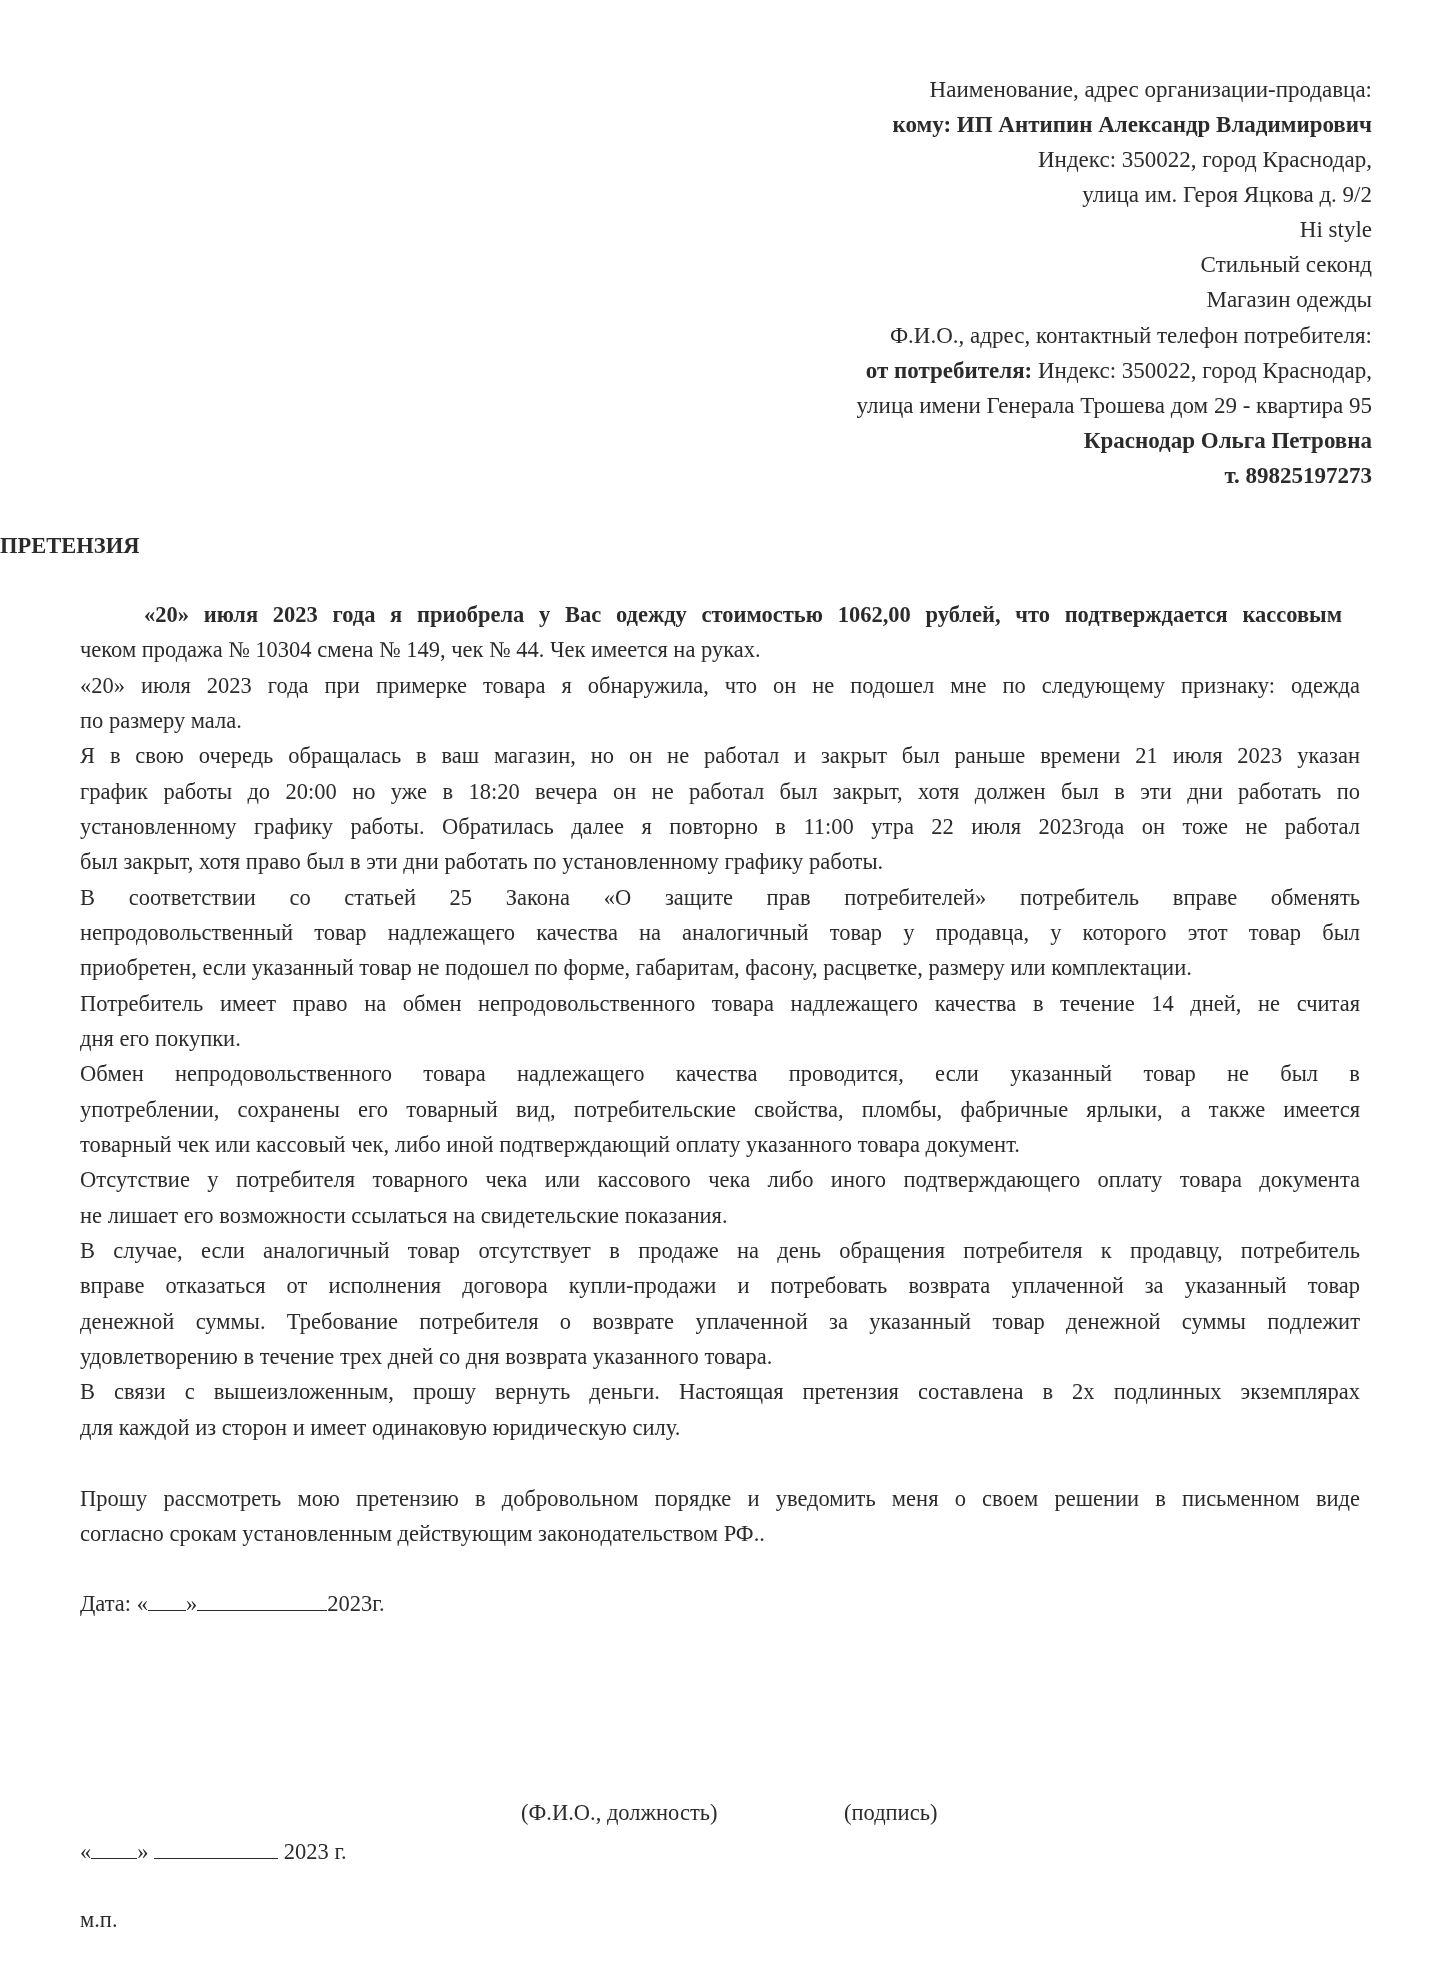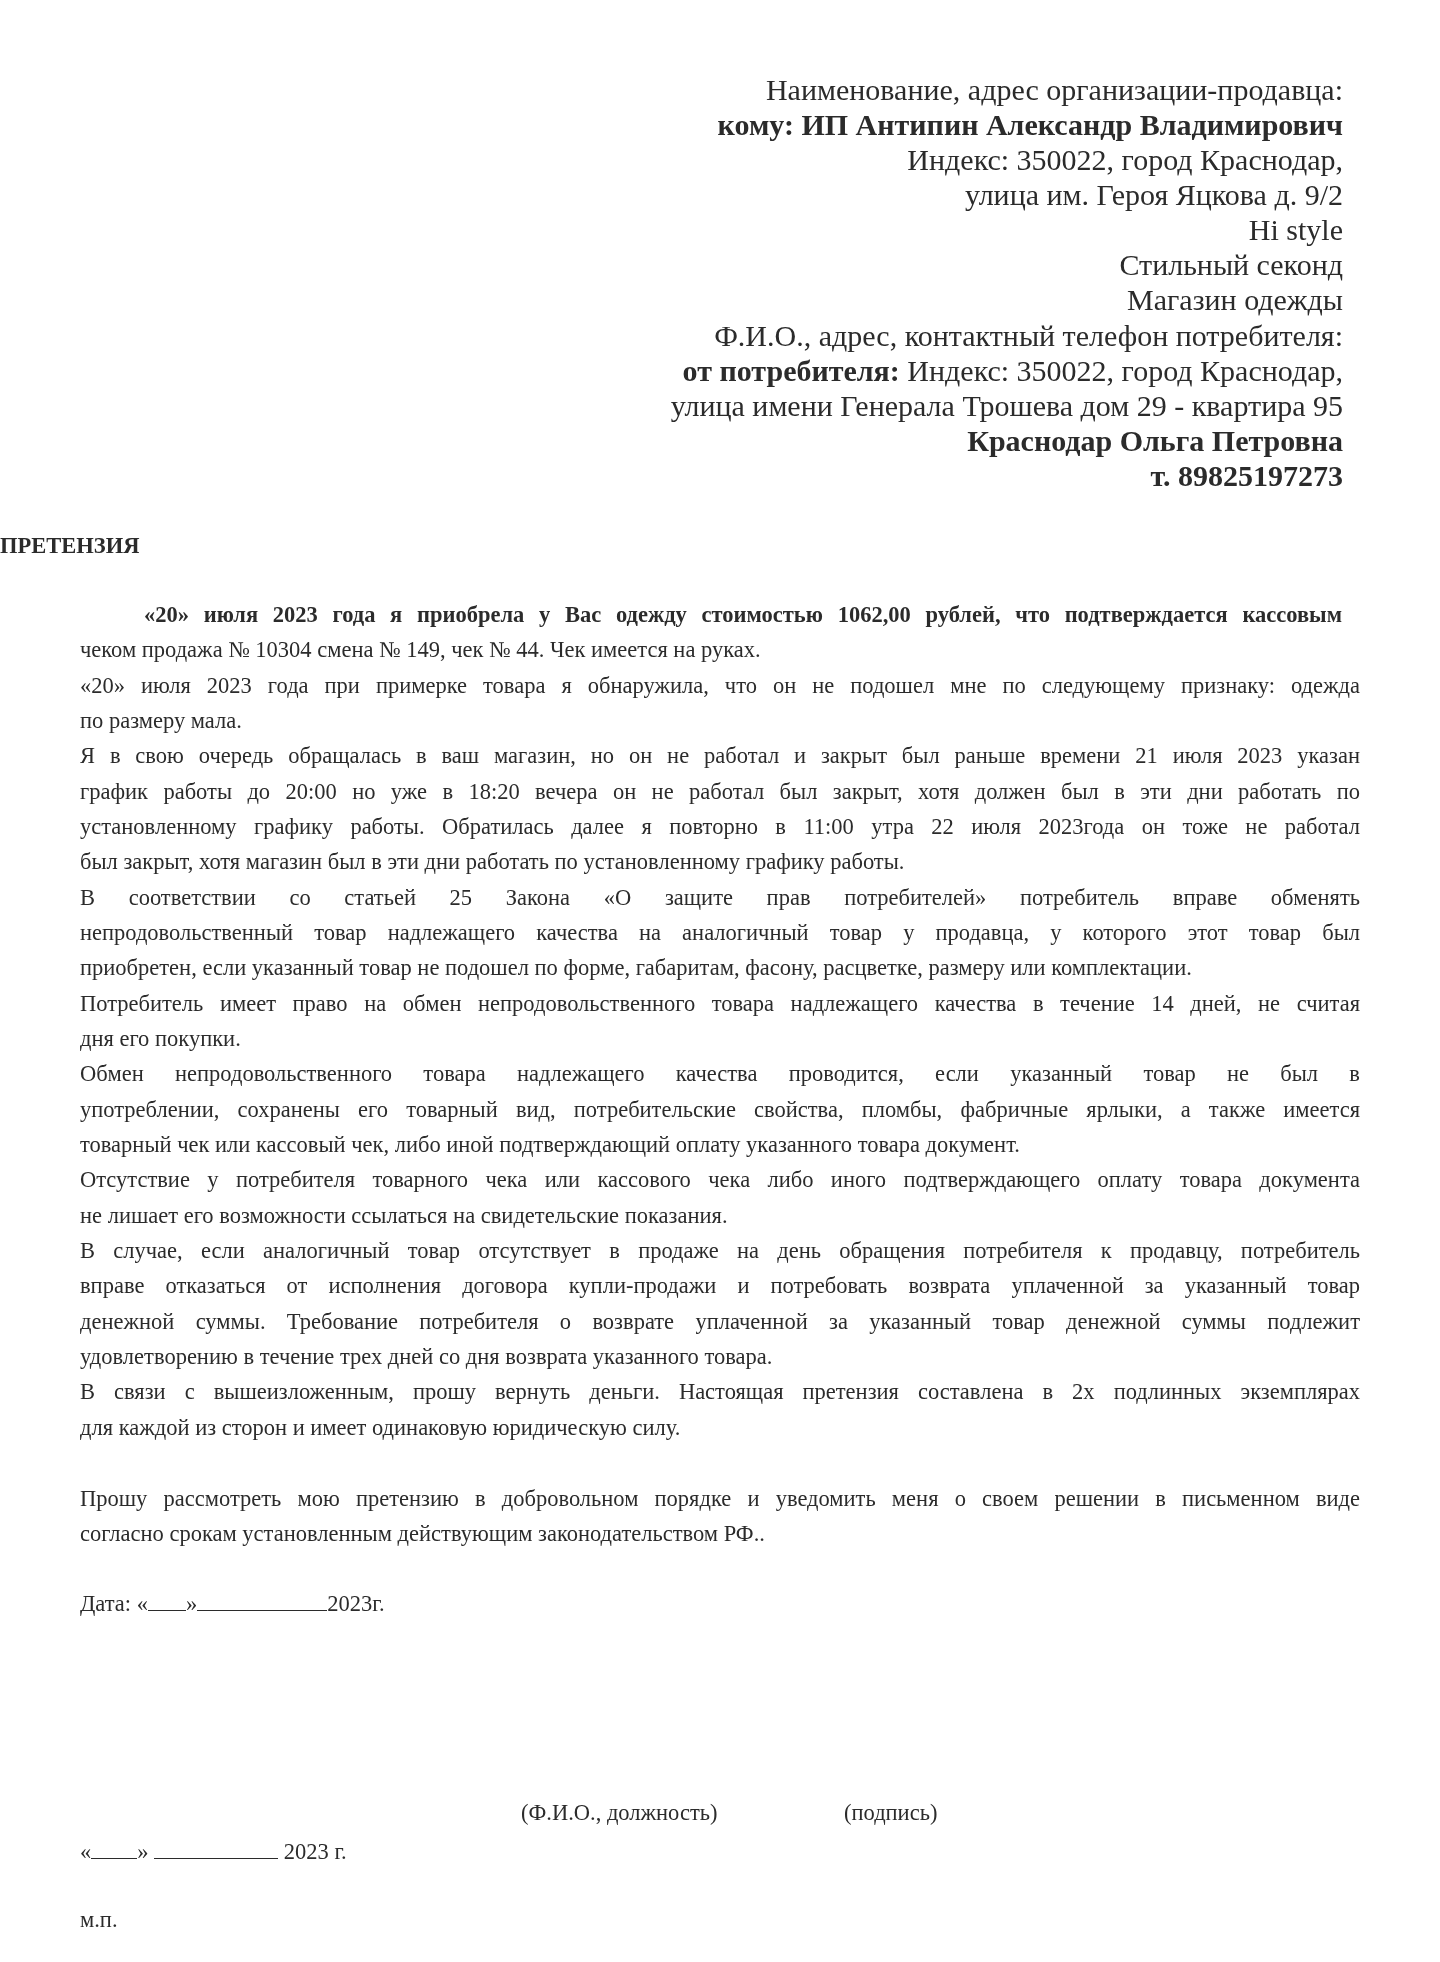--- a/index.html
+++ b/index.html
@@ -3,21 +3,21 @@
 <meta charset="utf-8">
 <style>
   html, body { margin: 0; padding: 0; background: #ffffff; }
   body {
     width: 1440px; height: 1962px; position: relative; overflow: hidden;
     font-family: "Liberation Serif", "DejaVu Serif", serif;
     color: #2b2b2b;
   }
   .page { position: absolute; left: 0; top: 0; width: 1440px; height: 1962px; background: #fff; }
   .hdr-line {
-    position: absolute; right: 97px; font-size: 30px; line-height: 35px;
+    position: absolute; right: 68px; font-size: 23px; line-height: 35px;
     white-space: nowrap; 
   }
   .b { font-weight: bold; }
   .title {
     position: absolute; left: 0; width: 1440px; text-align: left;
     font-size: 22.5px; font-weight: bold; line-height: 35px;
   }
   .bl {
     position: absolute; left: 80px; width: 1280px; font-size: 22.5px; line-height: 35px;
     white-space: nowrap; text-align: justify; text-align-last: justify;
@@ -53,21 +53,21 @@
   <div class="title" style="top:528px">ПРЕТЕНЗИЯ</div>
 
   <div>
     <div class="bl indent" style="top:597px">«20» июля 2023 года я приобрела у Вас одежду стоимостью 1062,00 рублей, что подтверждается кассовым</div>
     <div class="bl last" style="top:632px">чеком продажа № 10304 смена № 149, чек № 44. Чек имеется на руках.</div>
     <div class="bl" style="top:668px">«20» июля 2023 года при примерке товара я обнаружила, что он не подошел мне по следующему признаку: одежда</div>
     <div class="bl last" style="top:703px">по размеру мала.</div>
     <div class="bl" style="top:738px">Я в свою очередь обращалась в ваш магазин, но он не работал и закрыт был раньше времени 21 июля 2023 указан</div>
     <div class="bl" style="top:774px">график работы до 20:00 но уже в 18:20 вечера он не работал был закрыт, хотя должен был в эти дни работать по</div>
     <div class="bl" style="top:809px">установленному графику работы. Обратилась далее я повторно в 11:00 утра 22 июля 2023года он тоже не работал</div>
-    <div class="bl last" style="top:844px">был закрыт, хотя магазин был в эти дни работать по установленному графику работы.</div>
+    <div class="bl last" style="top:844px">был закрыт, хотя право был в эти дни работать по установленному графику работы.</div>
     <div class="bl" style="top:880px">В соответствии со статьей 25 Закона «О защите прав потребителей» потребитель вправе обменять</div>
     <div class="bl" style="top:915px">непродовольственный товар надлежащего качества на аналогичный товар у продавца, у которого этот товар был</div>
     <div class="bl last" style="top:950px">приобретен, если указанный товар не подошел по форме, габаритам, фасону, расцветке, размеру или комплектации.</div>
     <div class="bl" style="top:986px">Потребитель имеет право на обмен непродовольственного товара надлежащего качества в течение 14 дней, не считая</div>
     <div class="bl last" style="top:1021px">дня его покупки.</div>
     <div class="bl" style="top:1056px">Обмен непродовольственного товара надлежащего качества проводится, если указанный товар не был в</div>
     <div class="bl" style="top:1092px">употреблении, сохранены его товарный вид, потребительские свойства, пломбы, фабричные ярлыки, а также имеется</div>
     <div class="bl last" style="top:1127px">товарный чек или кассовый чек, либо иной подтверждающий оплату указанного товара документ.</div>
     <div class="bl" style="top:1162px">Отсутствие у потребителя товарного чека или кассового чека либо иного подтверждающего оплату товара документа</div>
     <div class="bl last" style="top:1198px">не лишает его возможности ссылаться на свидетельские показания.</div>

